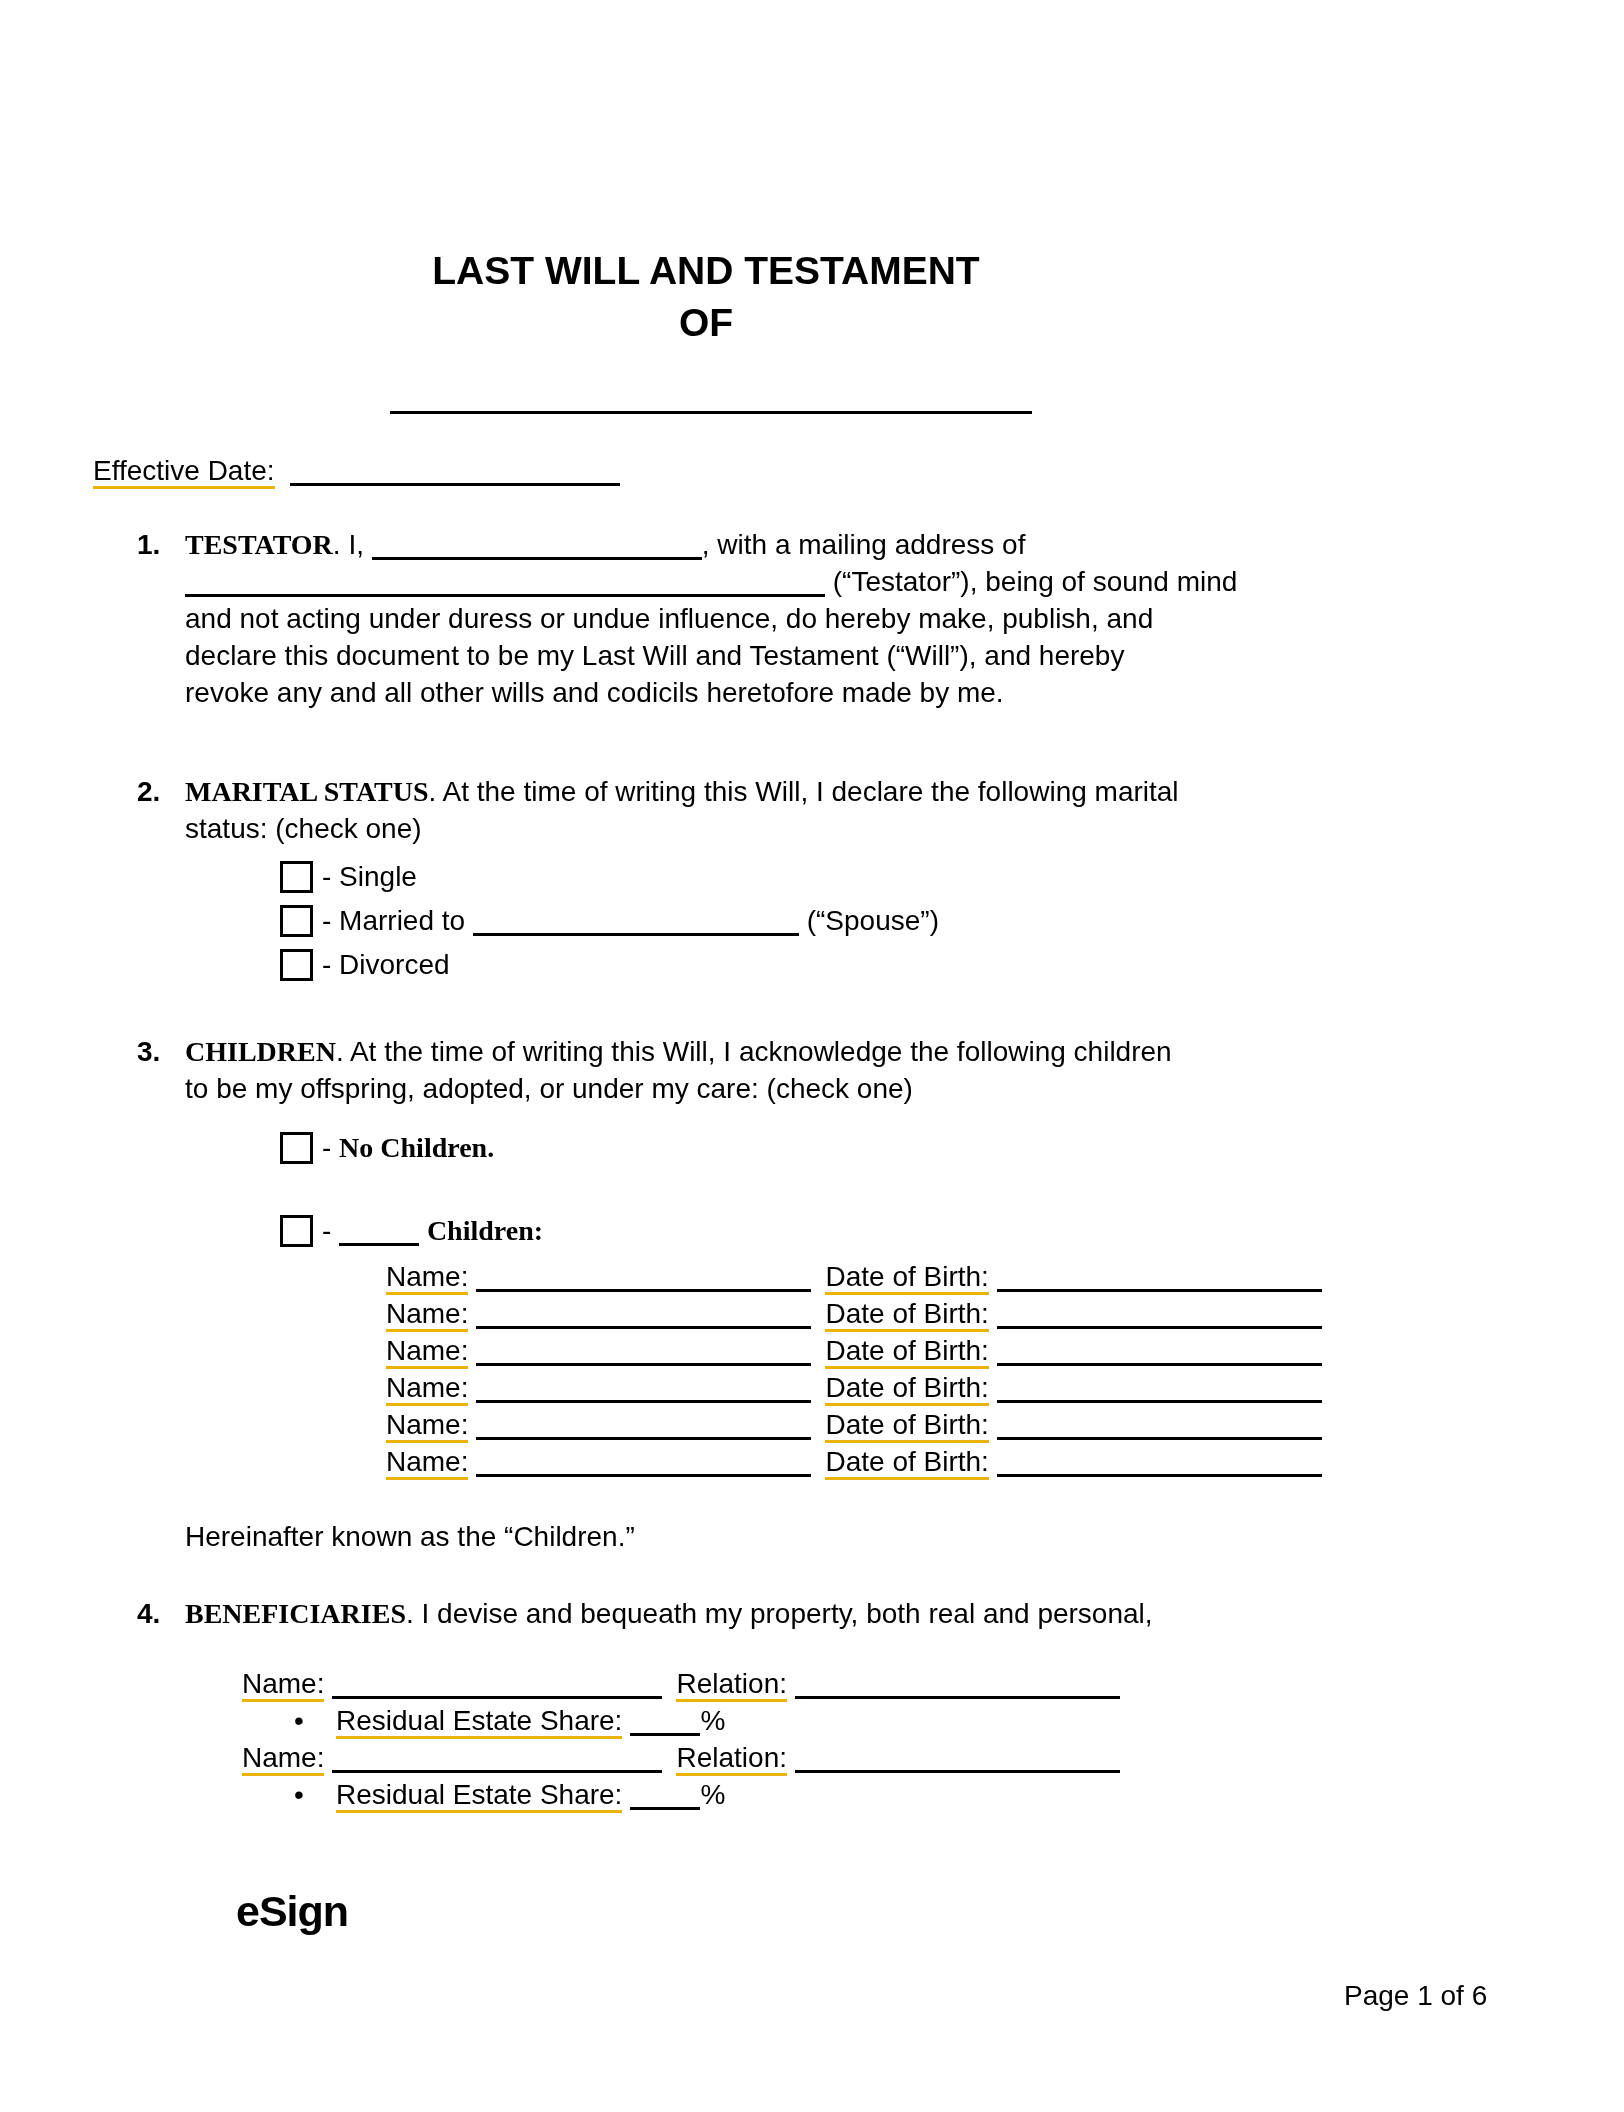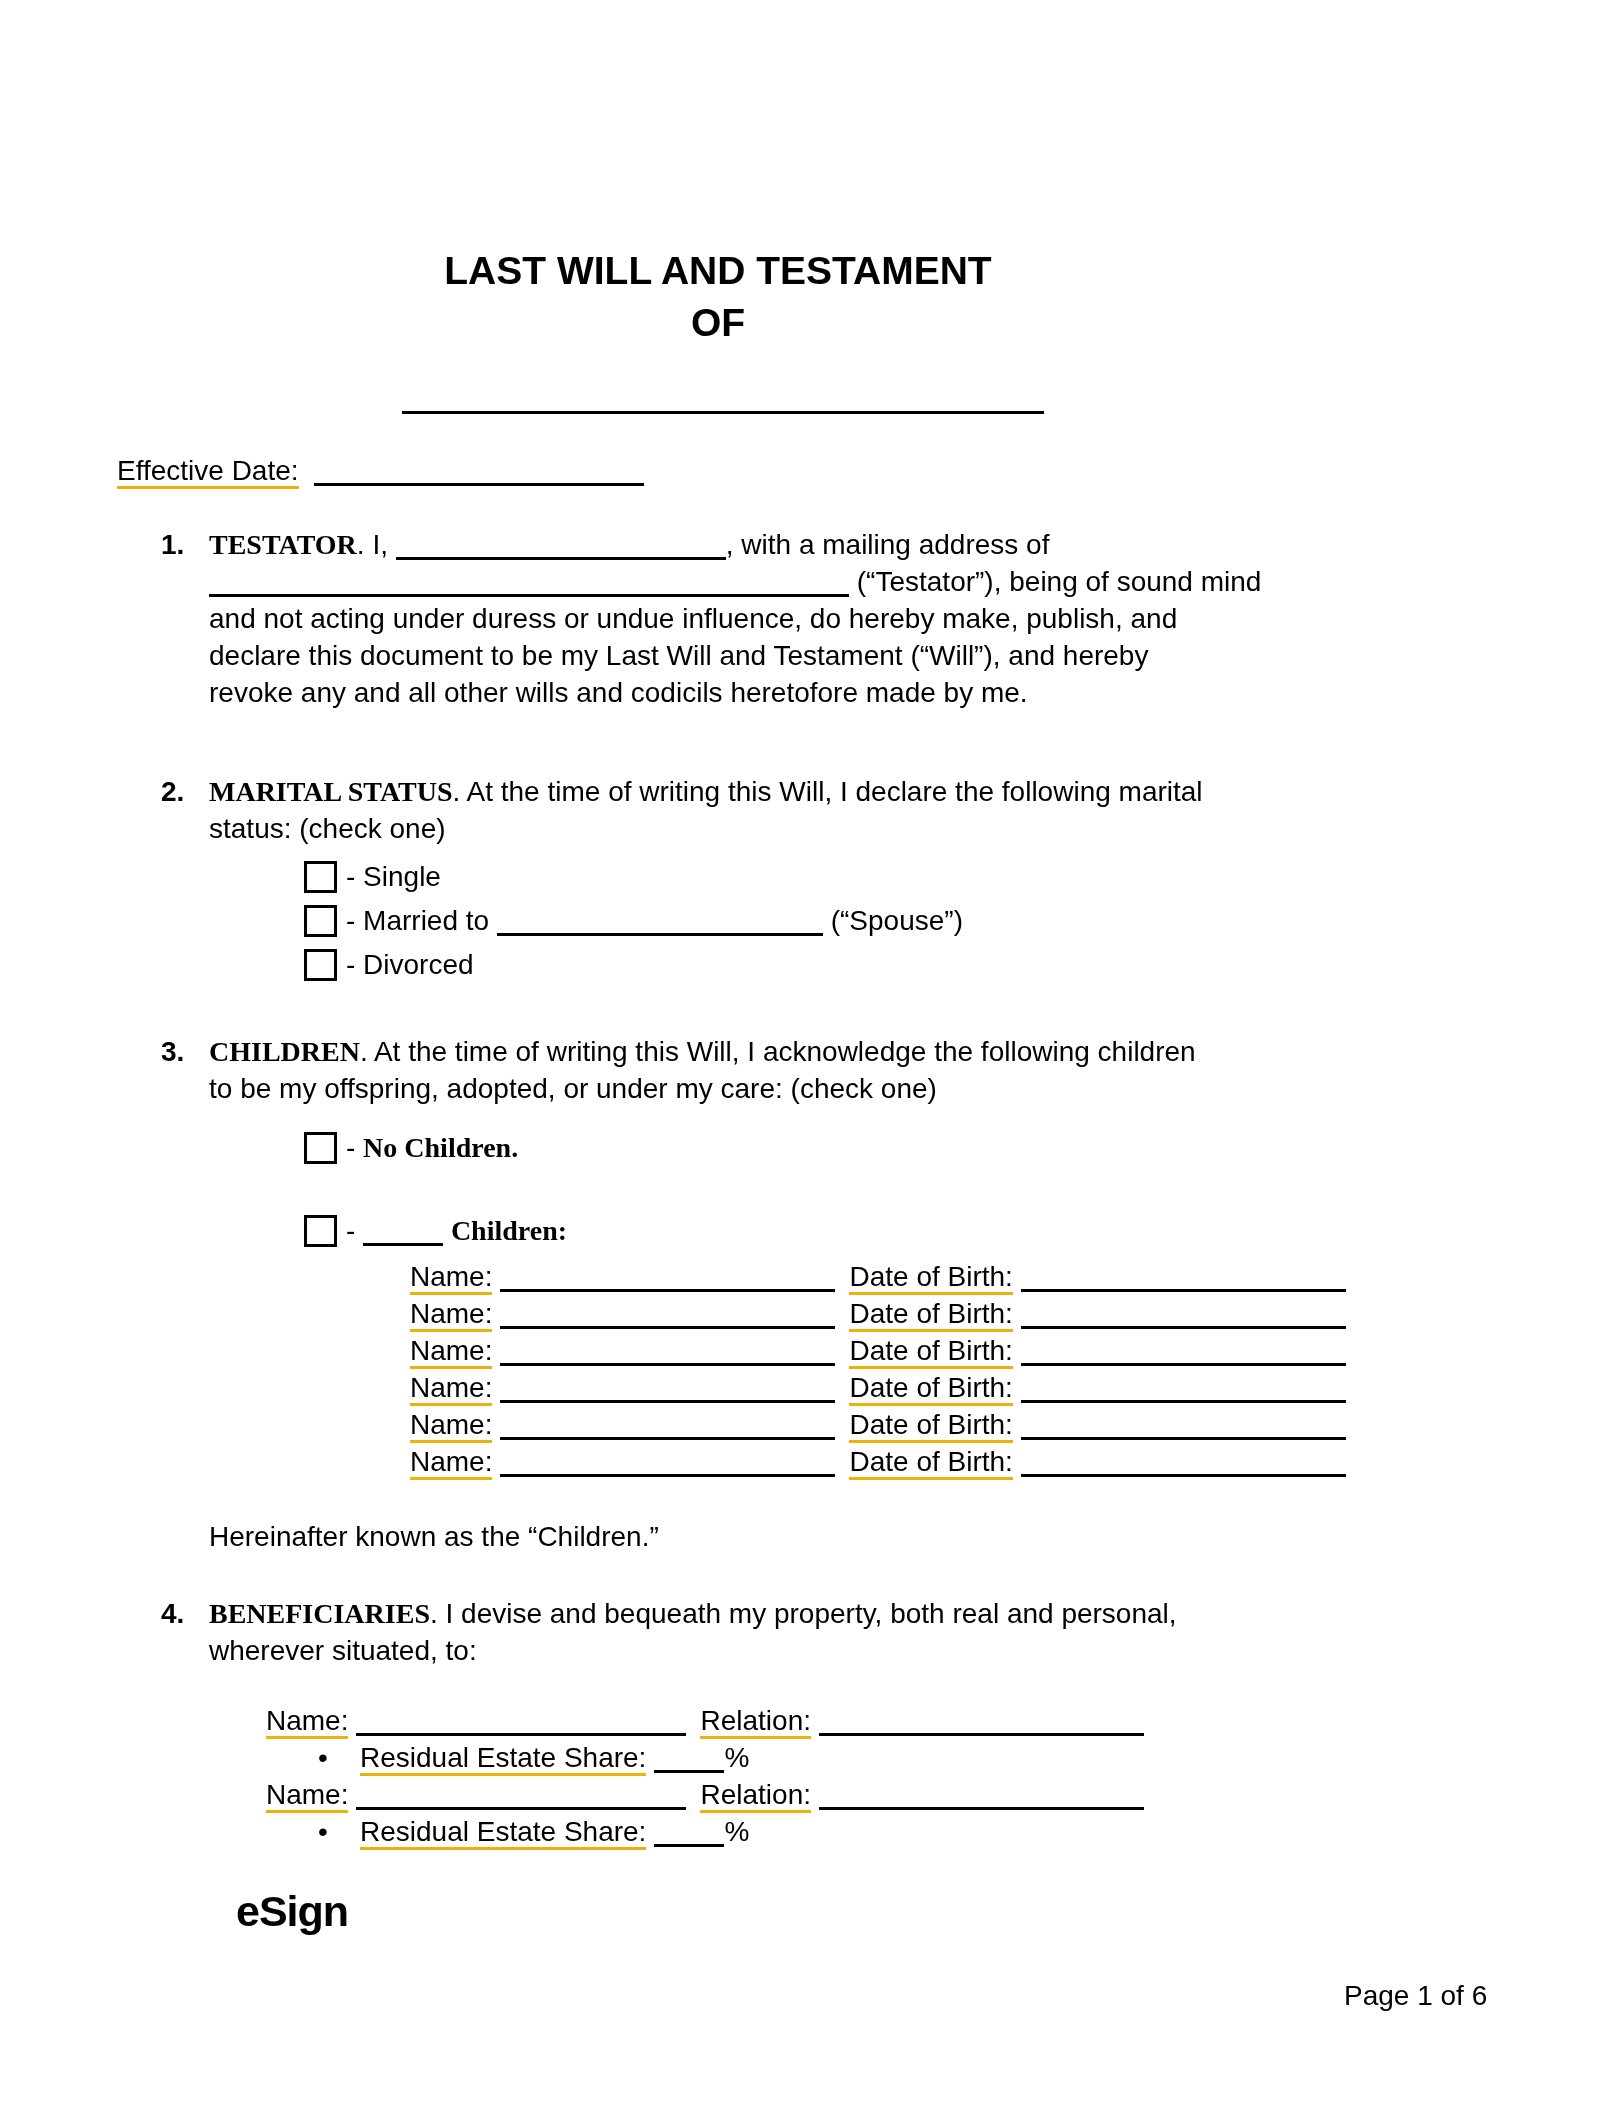--- a/index.html
+++ b/index.html
@@ -1,20 +1,20 @@
 <!DOCTYPE html>
 <html><head>
 <meta charset="utf-8">
 <style>
   html,body{margin:0;padding:0;background:#fff;}
   .page{
     position:relative;
     width:1496px;height:2112px;
     box-sizing:border-box;
-    padding:245px 193px 0 117px;
+    padding:245px 193px 0 93px;
     background:#fff;color:#000;
     font-family:"Liberation Sans",sans-serif;
     font-size:28px;line-height:37px;
     overflow:hidden;
   }
   .title{margin:0;font-size:39px;line-height:52px;font-weight:bold;text-align:center;position:relative;left:8px;}
   .name-line-wrap{text-align:center;margin-top:62px;height:3px;line-height:0;position:relative;left:13px;}
   .name-line{display:inline-block;width:642px;height:0;border-bottom:3px solid #000;vertical-align:top;}
   .eff{margin-top:38px;white-space:nowrap;}
   .u{border-bottom:3px solid #eab308;}
@@ -105,21 +105,20 @@
         <div class="crow"><span class="u">Name:</span><span class="blank w335 ml8"></span><span class="u ml14">Date of Birth:</span><span class="blank w325 ml8"></span></div>
       </div>
       <div class="hereinafter">Hereinafter known as the “Children.”</div>
     </div>
   </div>
 
   <div class="section sec-bene">
     <div class="num">4.</div>
     <div class="sec-body">
       <div class="ln"><b>BENEFICIARIES</b><span>. I devise and bequeath my property, both real and personal,</span></div>
-      <div class="ln">wherever situated, to:</div>
       <div class="bene-rows">
         <div class="brow"><span class="u">Name:</span><span class="blank w330 ml8"></span><span class="u ml14">Relation:</span><span class="blank w325 ml8"></span></div>
         <div class="bbullet"><span class="dot">•</span><span class="u">Residual Estate Share:</span><span class="blank w70 ml8"></span><span>%</span></div>
         <div class="brow"><span class="u">Name:</span><span class="blank w330 ml8"></span><span class="u ml14">Relation:</span><span class="blank w325 ml8"></span></div>
         <div class="bbullet"><span class="dot">•</span><span class="u">Residual Estate Share:</span><span class="blank w70 ml8"></span><span>%</span></div>
       </div>
     </div>
   </div>
 
   <div class="brand">eSign</div>

